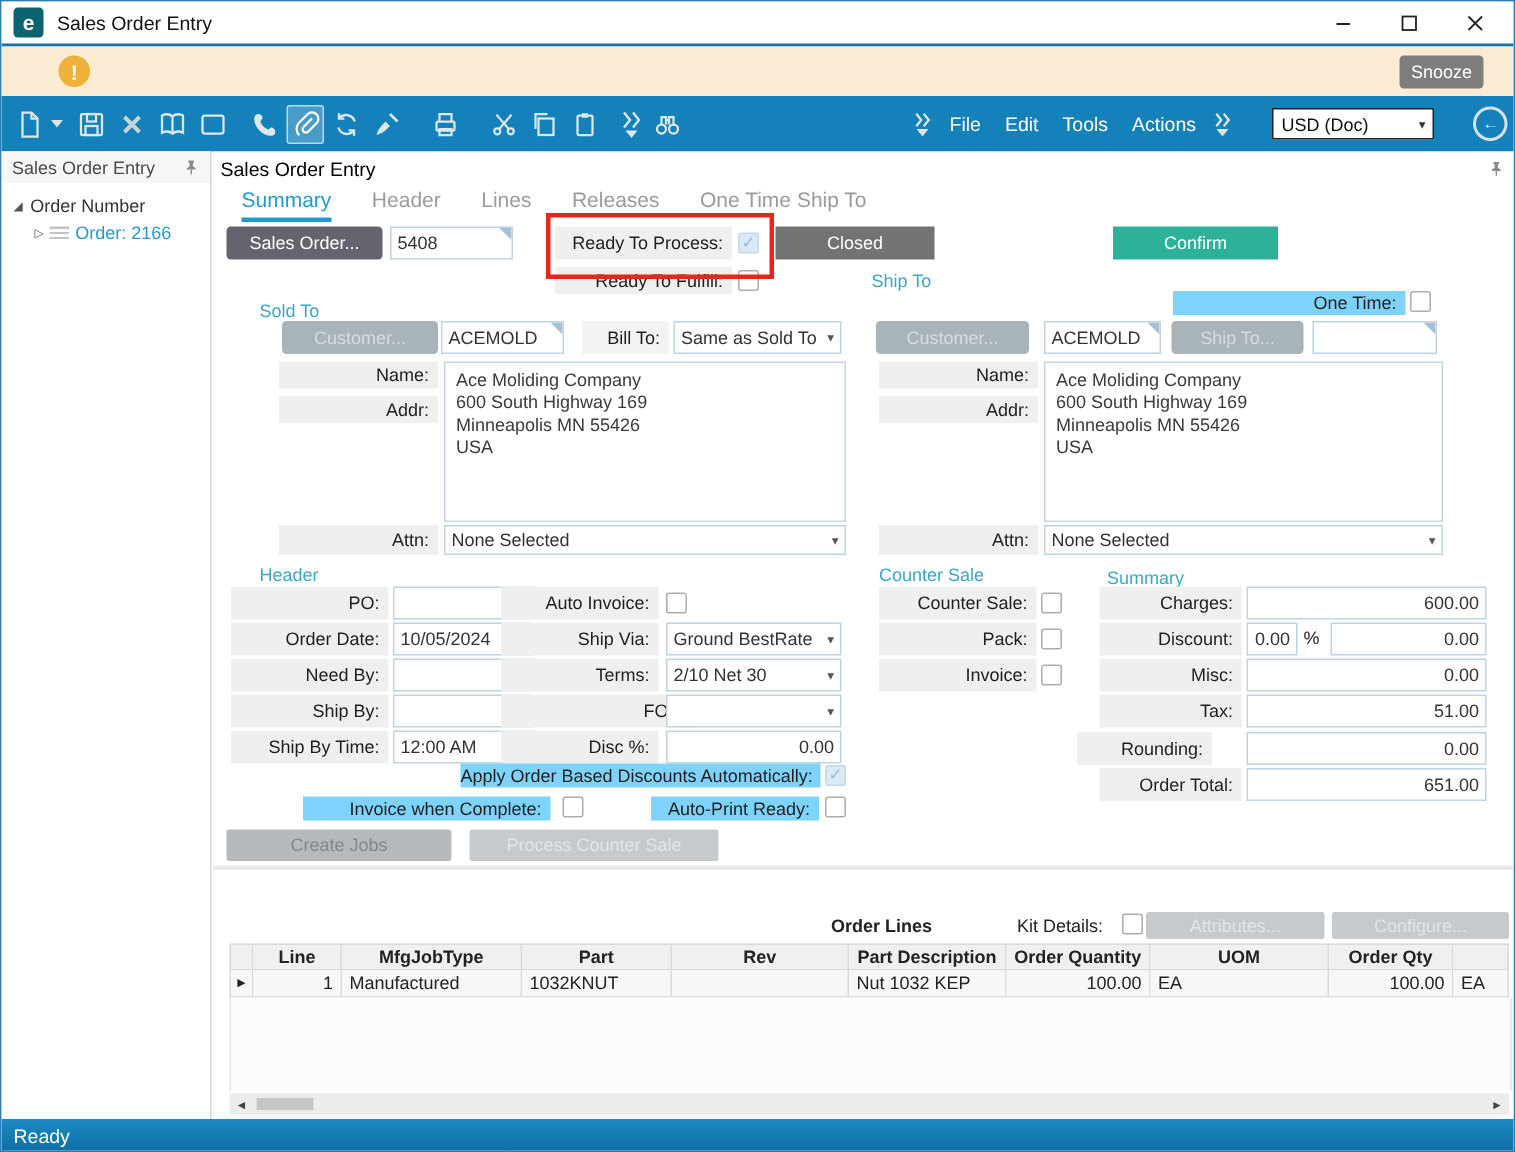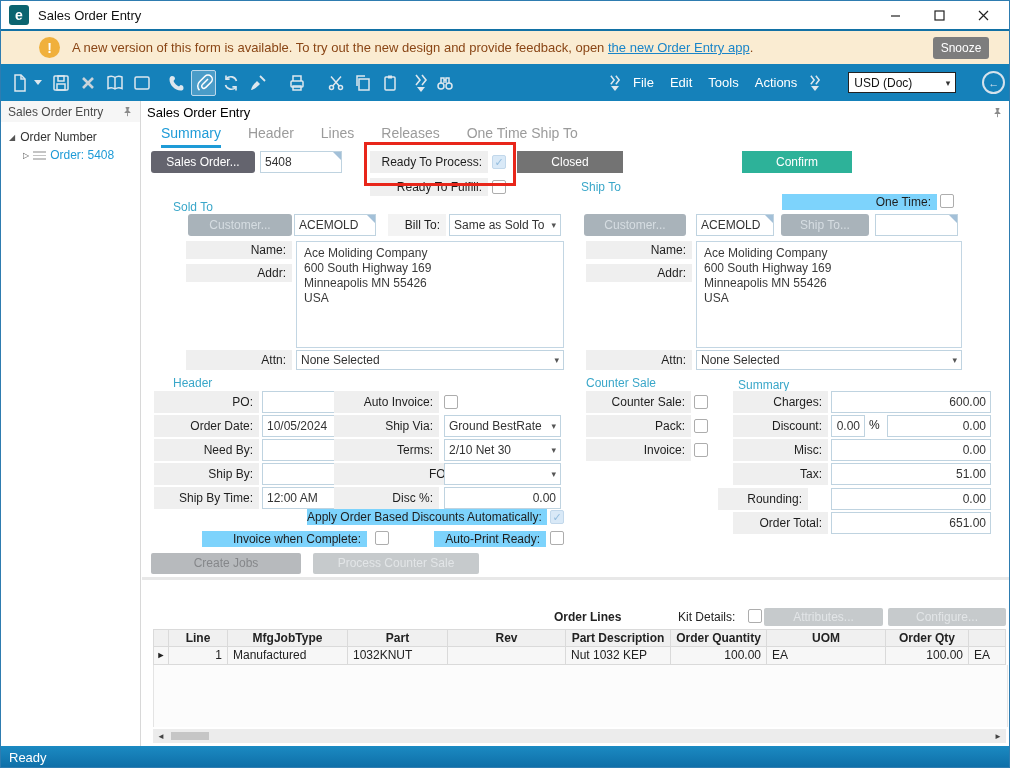--- a/index.html
+++ b/index.html
@@ -136,24 +136,20 @@
       <div class="win-btn">
         <svg width="11" height="11" viewBox="0 0 11 11">
             <path d="M1 1l9 9M10 1l-9 9" stroke="#222" stroke-width="1.2"></path>
           </svg>
       </div>
     </div>
   </div>
 
   <div class="banner">
     <div class="warn">!</div>
-    <div class="bannertext">
-      <span>A new version of this form is available. To try out the new design and provide feedback, open</span>
-      <span class="bannerlink">the new Order Entry app</span><span>.</span>
-    </div>
     <div class="snooze">Snooze</div>
   </div>
 
   <div class="toolbar">
     <div class="tools">
       <span class="tb">
         <svg width="20" height="20" viewBox="0 0 20 20" fill="none" stroke="#dde7ee" stroke-width="1.5">
             <path d="M5 2h6l4 4v12H5z"></path>
             <path d="M11 2v4h4"></path>
           </svg>
@@ -288,21 +284,21 @@
           </svg>
       </span>
     </div>
     <div class="tree-root">
       <span class="tri">◢</span>
       <span>Order Number</span>
     </div>
     <div class="tree-child">
       <span class="tri">▷</span>
       <span class="listicon"></span>
-      <span>Order: 5408</span>
+      <span>Order: 2166</span>
     </div>
   </div>
 
   <div class="main">
     <div class="page-title">Sales Order Entry</div>
     <span class="abs" style="right:8px;top:6px">
       <svg width="11" height="11" viewBox="0 0 12 12" fill="#8a8a8a">
           <path d="M4 1h4v1.5l-.8.6v2.2l2 1.4v1H2.8v-1l2-1.4V3.1L4 2.5z"></path>
           <rect x="5.55" y="7.7" width="1" height="3.4"></rect>
         </svg>

